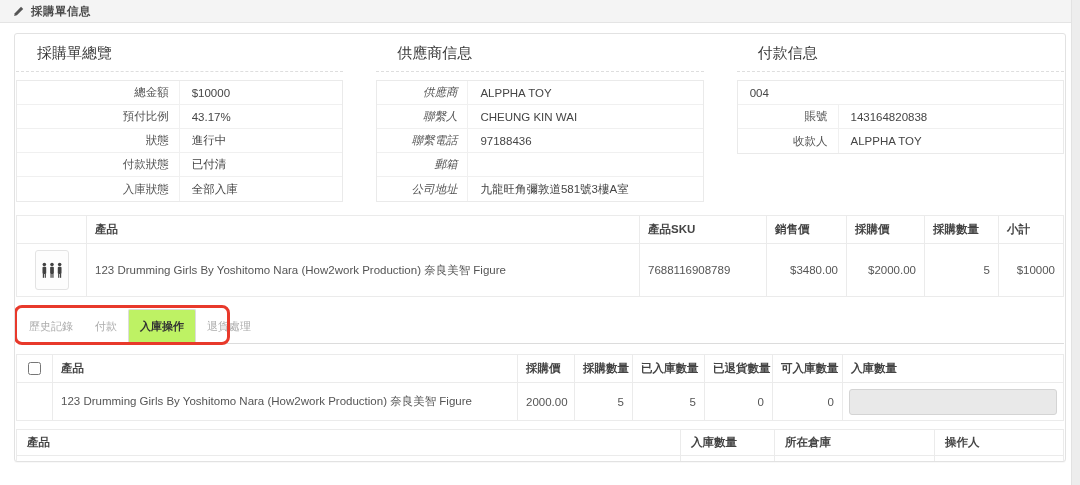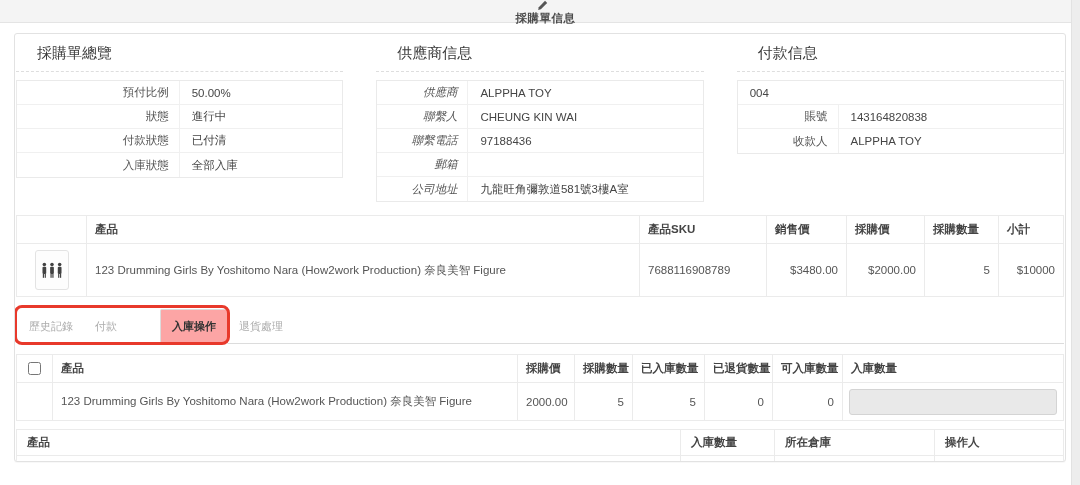--- a/index.html
+++ b/index.html
@@ -8,21 +8,21 @@
     width:1080px; height:485px; overflow:hidden;
     font-family:"Liberation Sans","DejaVu Sans",sans-serif;
     background:#ffffff; color:#555;
   }
   .root { position:relative; width:1080px; height:485px; }
 
   
   .topbar {
     width:1071px; height:23px; background:#f4f4f4;
     border-bottom:1px solid #e4e4e4;
-    display:flex; align-items:center; padding-left:13px;flex-direction:column;
+    display:flex; align-items:center; padding-left:13px;
   }
   .topbar .icon-wrap { display:flex; align-items:center; }
   .topbar-title { font-size:11.5px; font-weight:bold; color:#4a4a4a; margin-left:7px; letter-spacing:.5px; }
 
   
   .scroll-track {
     position:absolute; top:0; right:0; width:9px; height:485px;
     background:#ededed; border-left:1px solid #e2e2e2;
   }
 
@@ -65,23 +65,23 @@
   .thumb-box {
     display:inline-flex; align-items:center; justify-content:center;
     width:34px; height:40px; border:1px solid #e3e3e3; border-radius:3px; background:#fdfdfd;
   }
 
   
   .tabs-wrap { position:relative; margin-top:12px; padding-left:2px; }
   .tabs { display:flex; border-bottom:1px solid #dcdcdc;align-items:center; }
   .tab { font-size:11px; color:#adadad; padding:9px 11px; cursor:pointer; white-space:nowrap; }
   .tab.active {
-    color:#333; font-weight:bold; background:#fca5a5;
+    color:#333; font-weight:bold; background:#bef264;
     border:1px solid #dcdcdc; border-bottom:1px solid #fff;
-    margin-bottom:-1px; border-radius:2px 2px 0 0;margin-left:32px;
+    margin-bottom:-1px; border-radius:2px 2px 0 0;
   }
   .red-annotation {
     position:absolute; left:-2px; top:-4px; width:216px; height:40px;
     border:3px solid #e8392b; border-radius:8px; pointer-events:none;
   }
 
   .inbound-table { margin-top:10px; }
   .inbound-table td { height:38px; }
   .qty-input {
     width:100%; height:26px; background:#e9e9e9; border:1px solid #d4d4d4;
@@ -110,22 +110,26 @@
   <div class="scroll-track"></div>
 
   <div class="card">
 
     <div class="info-cols">
 
       <div class="info-col">
         <div class="section-title">採購單總覽</div>
         <div class="info-table w50">
           <div class="info-row">
+            <div class="info-label">總金額</div>
+            <div class="info-value">$10000</div>
+          </div>
+          <div class="info-row">
             <div class="info-label">預付比例</div>
-            <div class="info-value">50.00%</div>
+            <div class="info-value">43.17%</div>
           </div>
           <div class="info-row">
             <div class="info-label">狀態</div>
             <div class="info-value">進行中</div>
           </div>
           <div class="info-row">
             <div class="info-label">付款狀態</div>
             <div class="info-value">已付清</div>
           </div>
           <div class="info-row">

